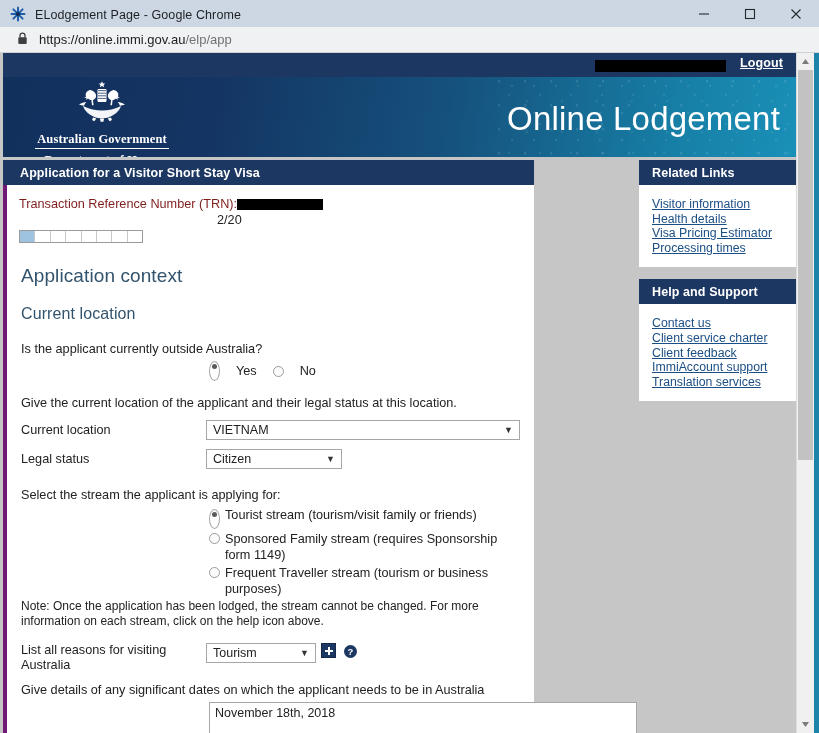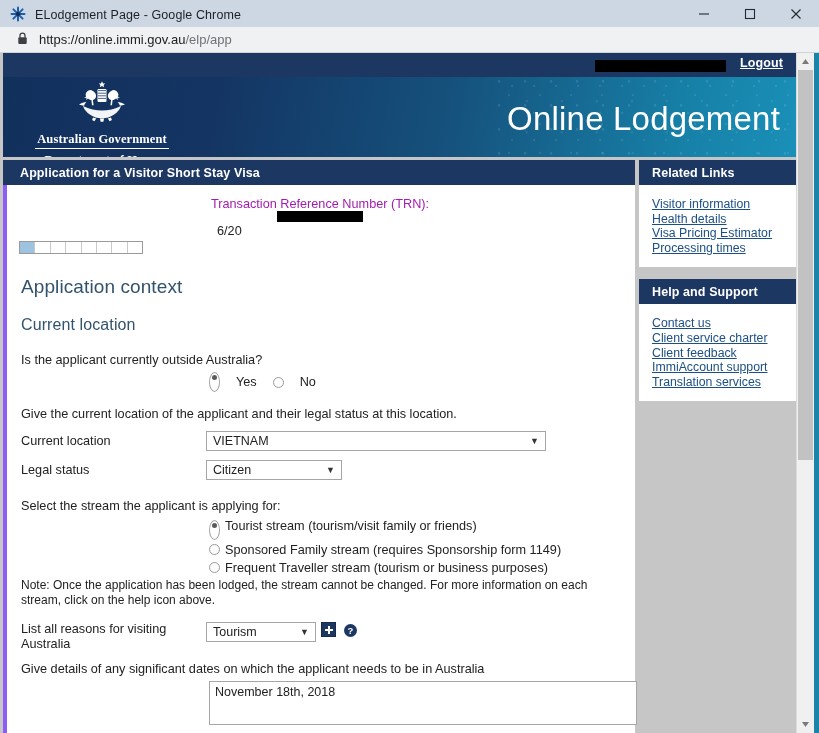--- a/index.html
+++ b/index.html
@@ -95,31 +95,31 @@
     font-family:"Liberation Serif",serif;font-weight:bold;font-size:12.5px;
     margin-top:4px;letter-spacing:.1px;
   }
   .banner-title{
     position:absolute;right:16px;top:23px;color:#ffffff;font-size:33px;
     font-weight:300;letter-spacing:.2px;
   }
 
   
   .main-col{
-    position:absolute;left:3px;top:107px;width:632px;bottom:0;
-    background:#ffffff;border-left:4px solid #8b5cf6;box-sizing:border-box;
+    position:absolute;left:3px;top:107px;width:531px;bottom:0;
+    background:#ffffff;border-left:4px solid #701a75;box-sizing:border-box;
   }
   .main-head{
     height:25px;background:#1c3761;color:#fff;font-size:12.5px;font-weight:bold;
     display:flex;align-items:center;padding-left:17px;letter-spacing:.1px;
     margin-left:-4px;
   }
   .main-body{padding:0 14px 0 12px;}
 
-  .trn-row{font-size:12.7px;color:#a21caf;margin-top:12px;display:flex;align-items:center;flex-direction:column;}
+  .trn-row{font-size:12.7px;color:#7f1d1d;margin-top:12px;display:flex;align-items:center;}
   .trn-black{display:inline-block;width:86px;height:11px;background:#000;margin-left:0px;}
   .counter{font-size:12.7px;color:#222;margin-left:198px;margin-top:2px;}
   .progress{
     margin-top:3px;width:124px;height:13px;border:1px solid #9a9a9a;background:#fff;
     display:flex;box-sizing:border-box;
   }
   .progress i{flex:1;border-right:1px solid #c9c9c9;box-sizing:border-box;}
   .progress i:last-child{border-right:none;}
   .progress i.on{background:#9dc3e0;}
 
@@ -299,21 +299,21 @@
       <div class="main-col">
         <div class="main-head">Application for a Visitor Short Stay Visa</div>
 
         <div class="main-body">
 
           <div class="trn-row">
             <span>Transaction Reference Number (TRN):</span>
             <span class="trn-black"></span>
           </div>
 
-          <div class="counter">6/20</div>
+          <div class="counter">2/20</div>
 
           <div class="progress">
             <i class="on"></i>
             <i></i>
             <i></i>
             <i></i>
             <i></i>
             <i></i>
             <i></i>
             <i></i>

